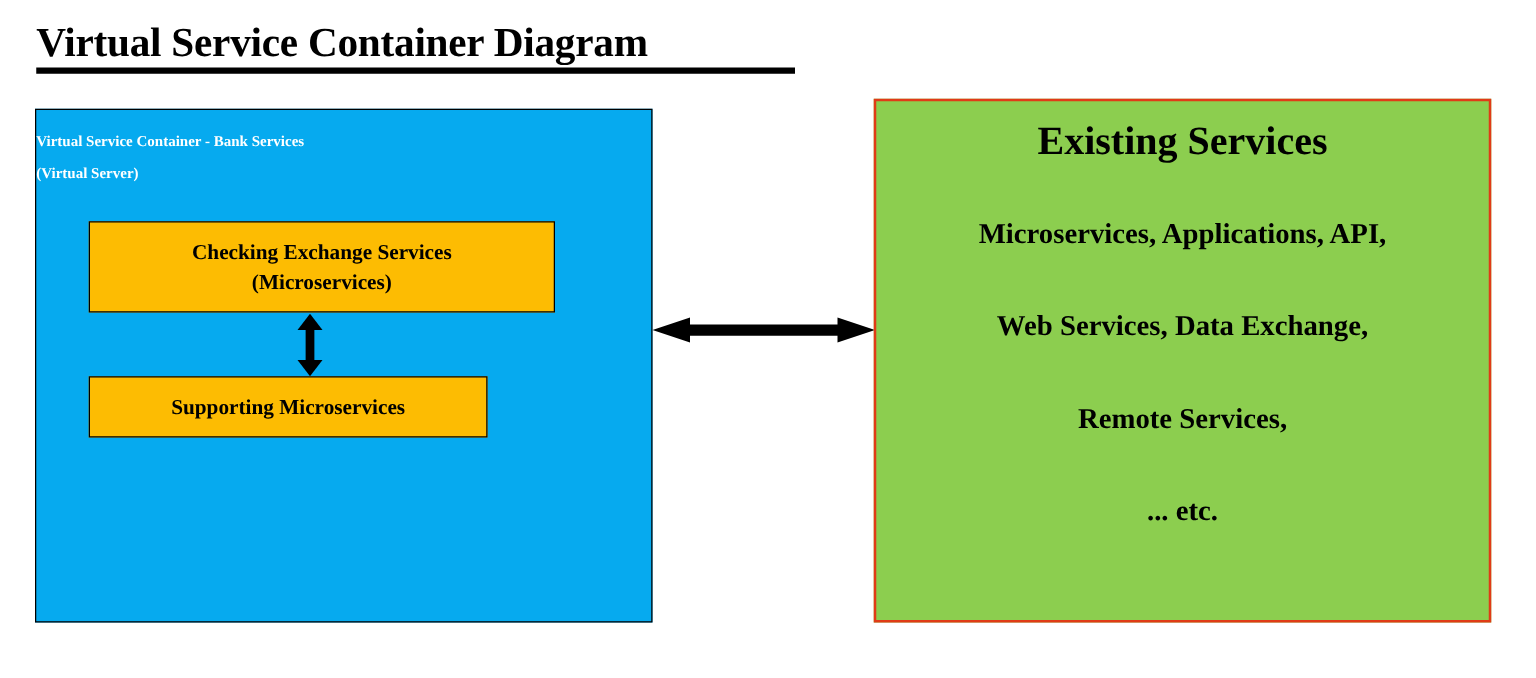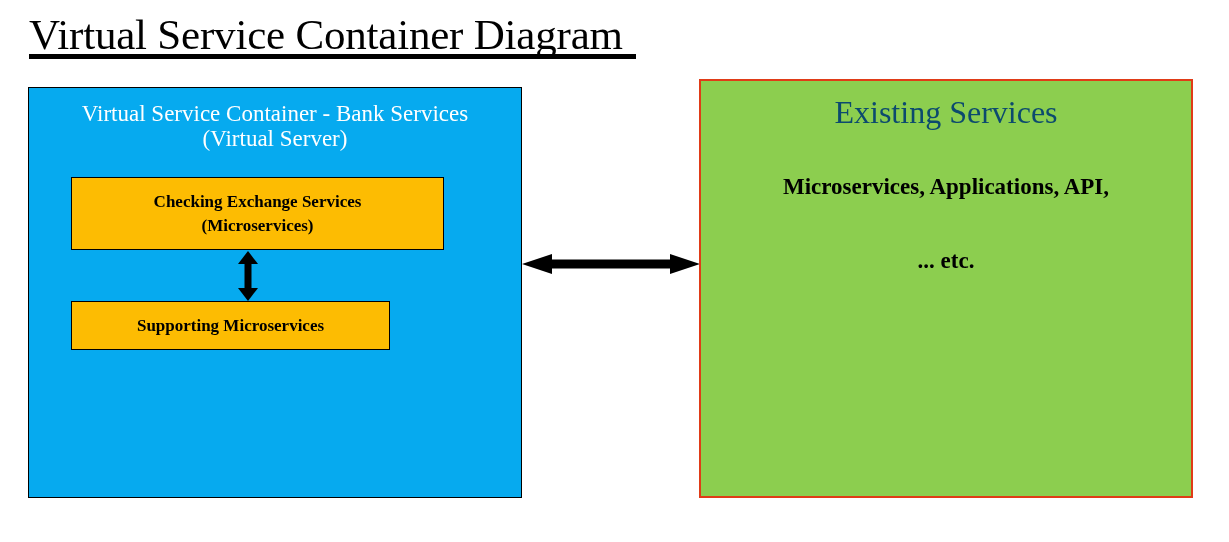--- a/index.html
+++ b/index.html
@@ -14,22 +14,22 @@
     background: #ffffff;
     overflow: hidden;
     font-family: "Liberation Serif", "DejaVu Serif", serif;
   }
 
   
   .page-title {
     position: absolute;
     left: 29px;
     top: 17px;
-    font-size: 43px;
-    font-weight: normal;
+    font-size: 33px;
+    font-weight: bold;
     color: #000000;
     letter-spacing: -0.2px;
     white-space: nowrap;
     line-height: 36px;
   }
   .title-rule {
     position: absolute;
     left: 29px;
     top: 54px;
     width: 607px;
@@ -46,24 +46,23 @@
     height: 411px;
     background: #06aaef;
     border: 1px solid #000000;
     box-sizing: border-box;
   }
   .container-heading {
     position: absolute;
     left: 0;
     top: 13px;
     width: 100%;
-    text-align: center;
     color: #ffffff;
-    font-size: 23px;
-    font-weight: normal;
+    font-size: 12px;
+    font-weight: bold;
     line-height: 25px;
   }
 
   .inner-box {
     position: absolute;
     border: 1px solid #000000;
     box-sizing: border-box;
     display: flex;
     align-items: center;
     justify-content: center;
@@ -120,22 +119,22 @@
     width: 494px;
     height: 419px;
     background: #8cce4f;
     border: 2px solid #e03b17;
     box-sizing: border-box;
     text-align: center;
   }
   .services-title {
     margin-top: 12px;
     font-size: 32px;
-    font-weight: normal;
-    color: #0c4a6e;
+    font-weight: bold;
+    color: #000000;
     line-height: 38px;
   }
   .services-list {
     margin-top: 2px;
     font-size: 23px;
     font-weight: bold;
     color: #000000;
     line-height: 36px;
   }
   .services-list div {
@@ -190,17 +189,19 @@
   <svg class="arrow-horizontal" viewBox="0 0 178 36">
     <line x1="26" y1="18" x2="152" y2="18" stroke="#000000" stroke-width="9"></line>
     <polygon points="0,18 30,8 30,28" fill="#000000"></polygon>
     <polygon points="178,18 148,8 148,28" fill="#000000"></polygon>
   </svg>
 
   <div class="services-panel">
     <div class="services-title">Existing Services</div>
     <div class="services-list">
       <div>Microservices, Applications, API,</div>
+      <div>Web Services, Data Exchange,</div>
+      <div>Remote Services,</div>
       <div>... etc.</div>
     </div>
   </div>
 
 </div>
 
 </body></html>

